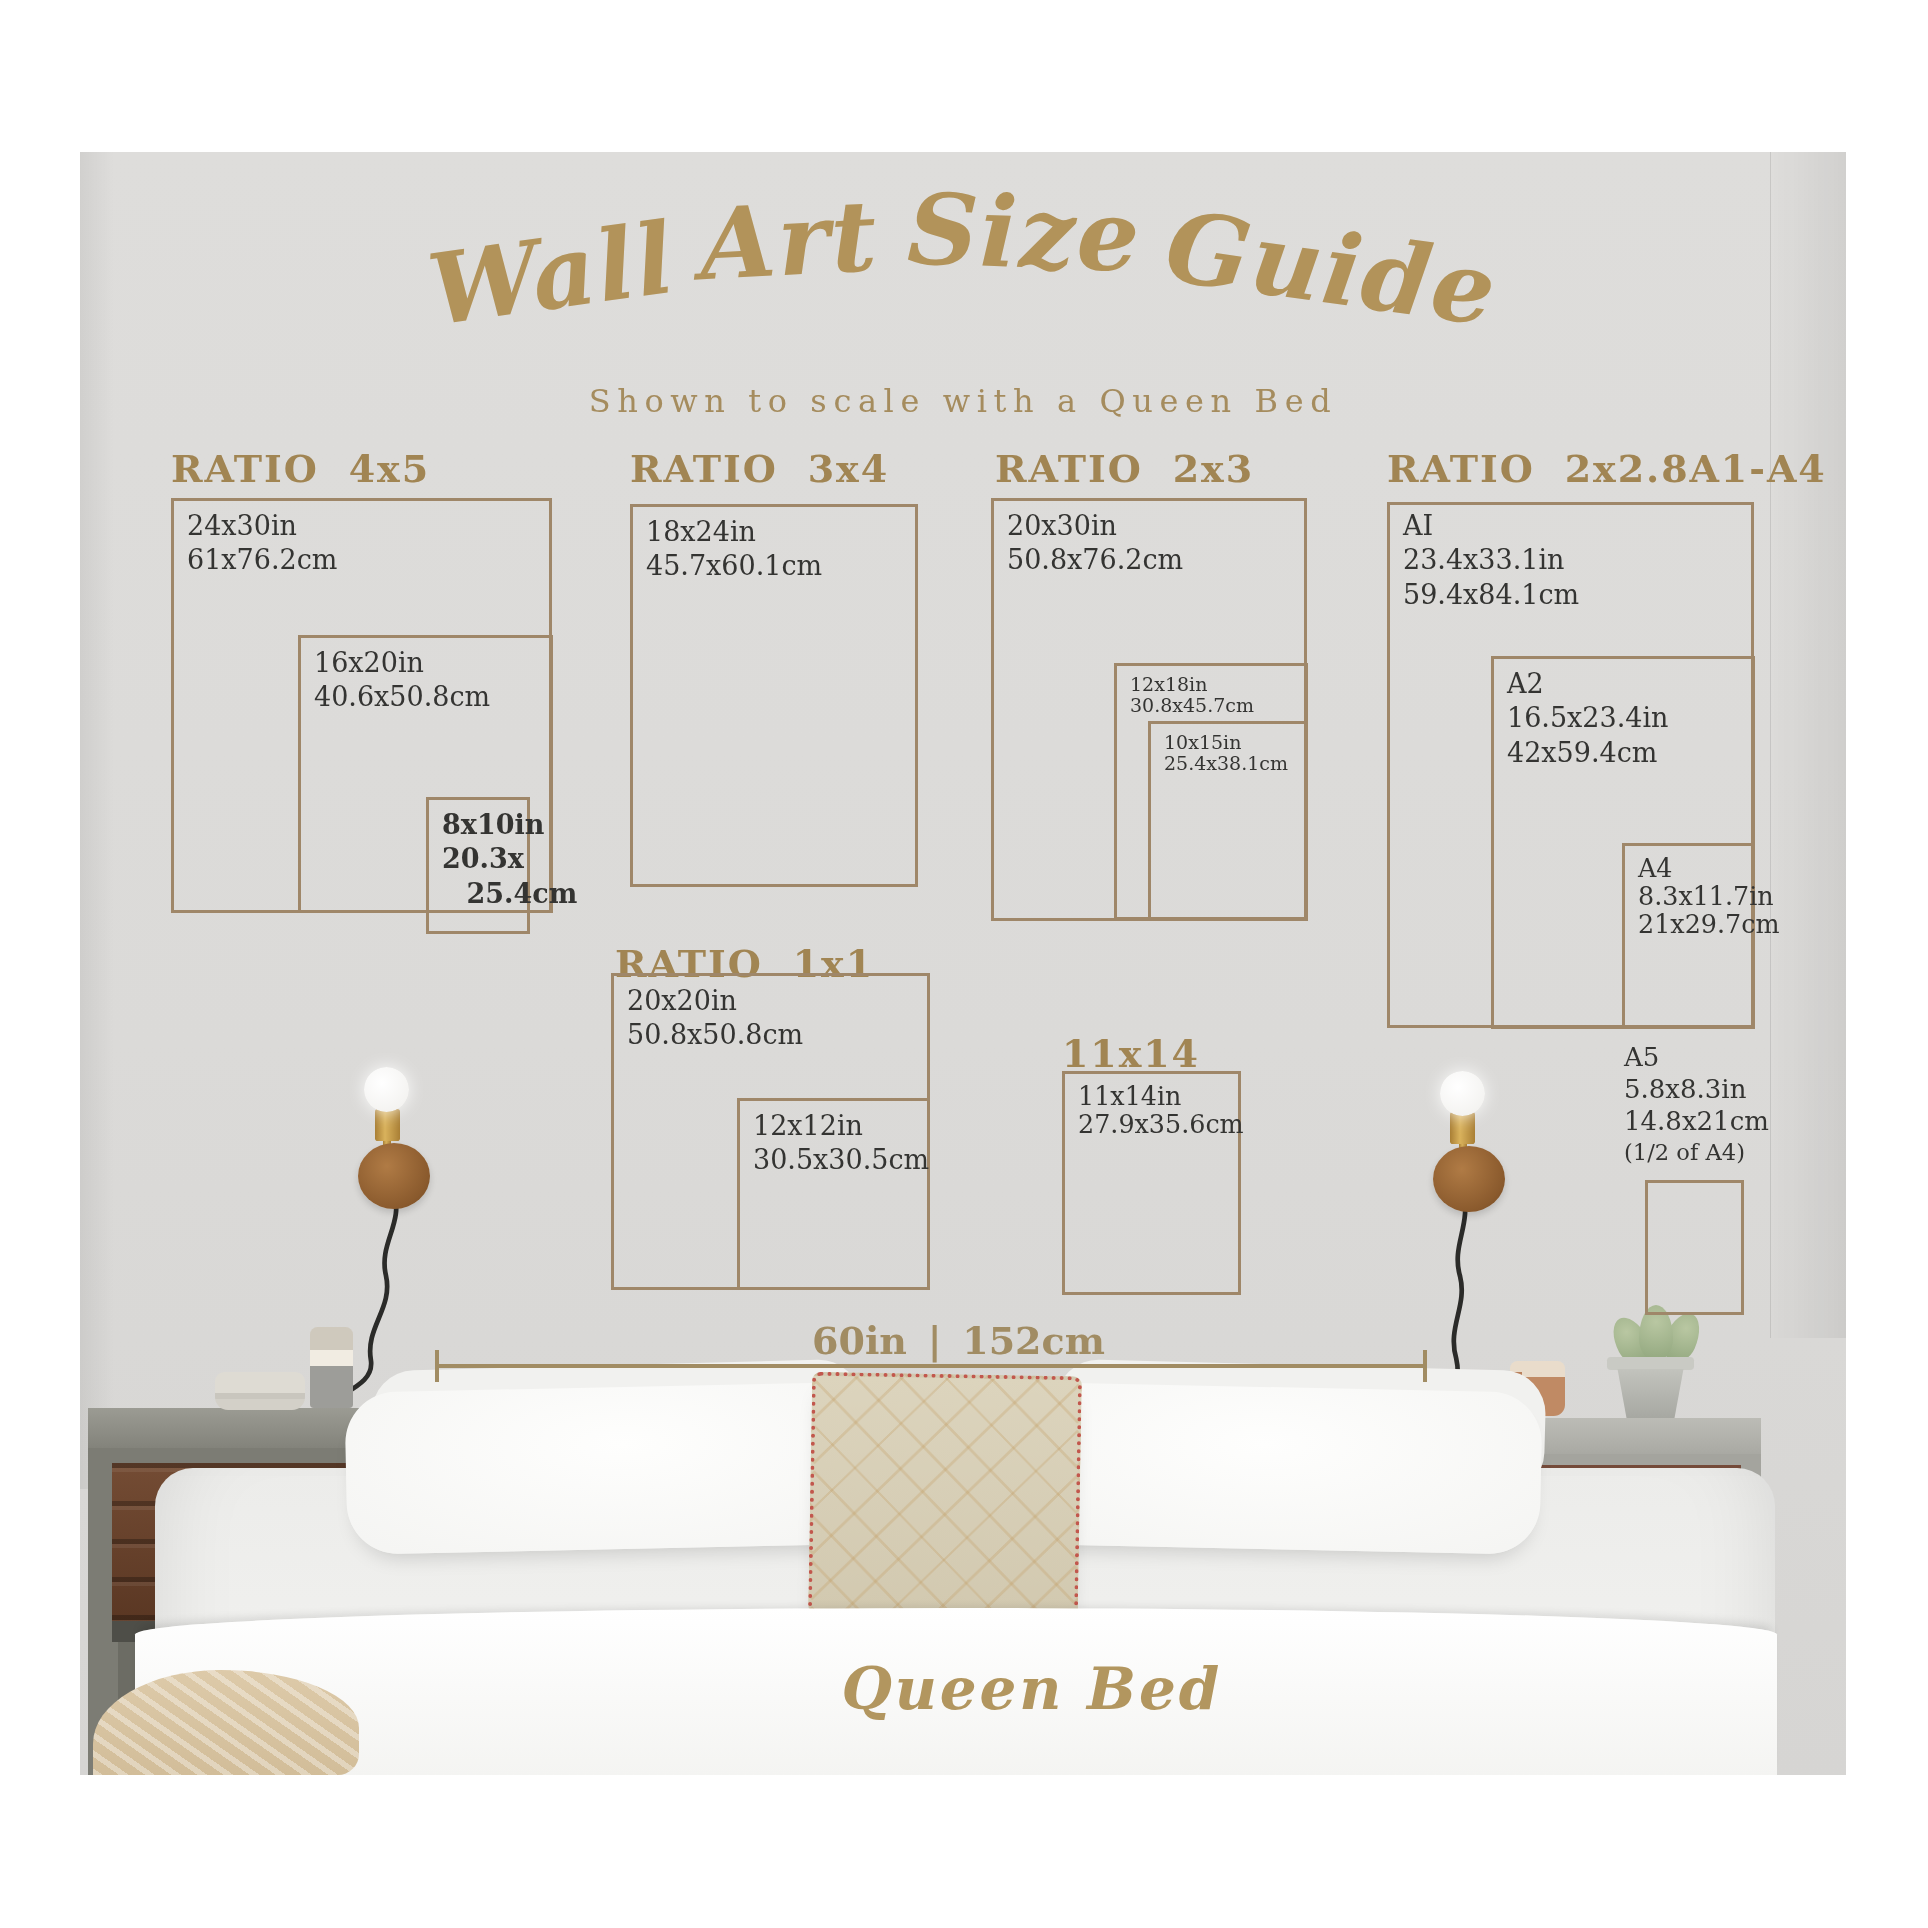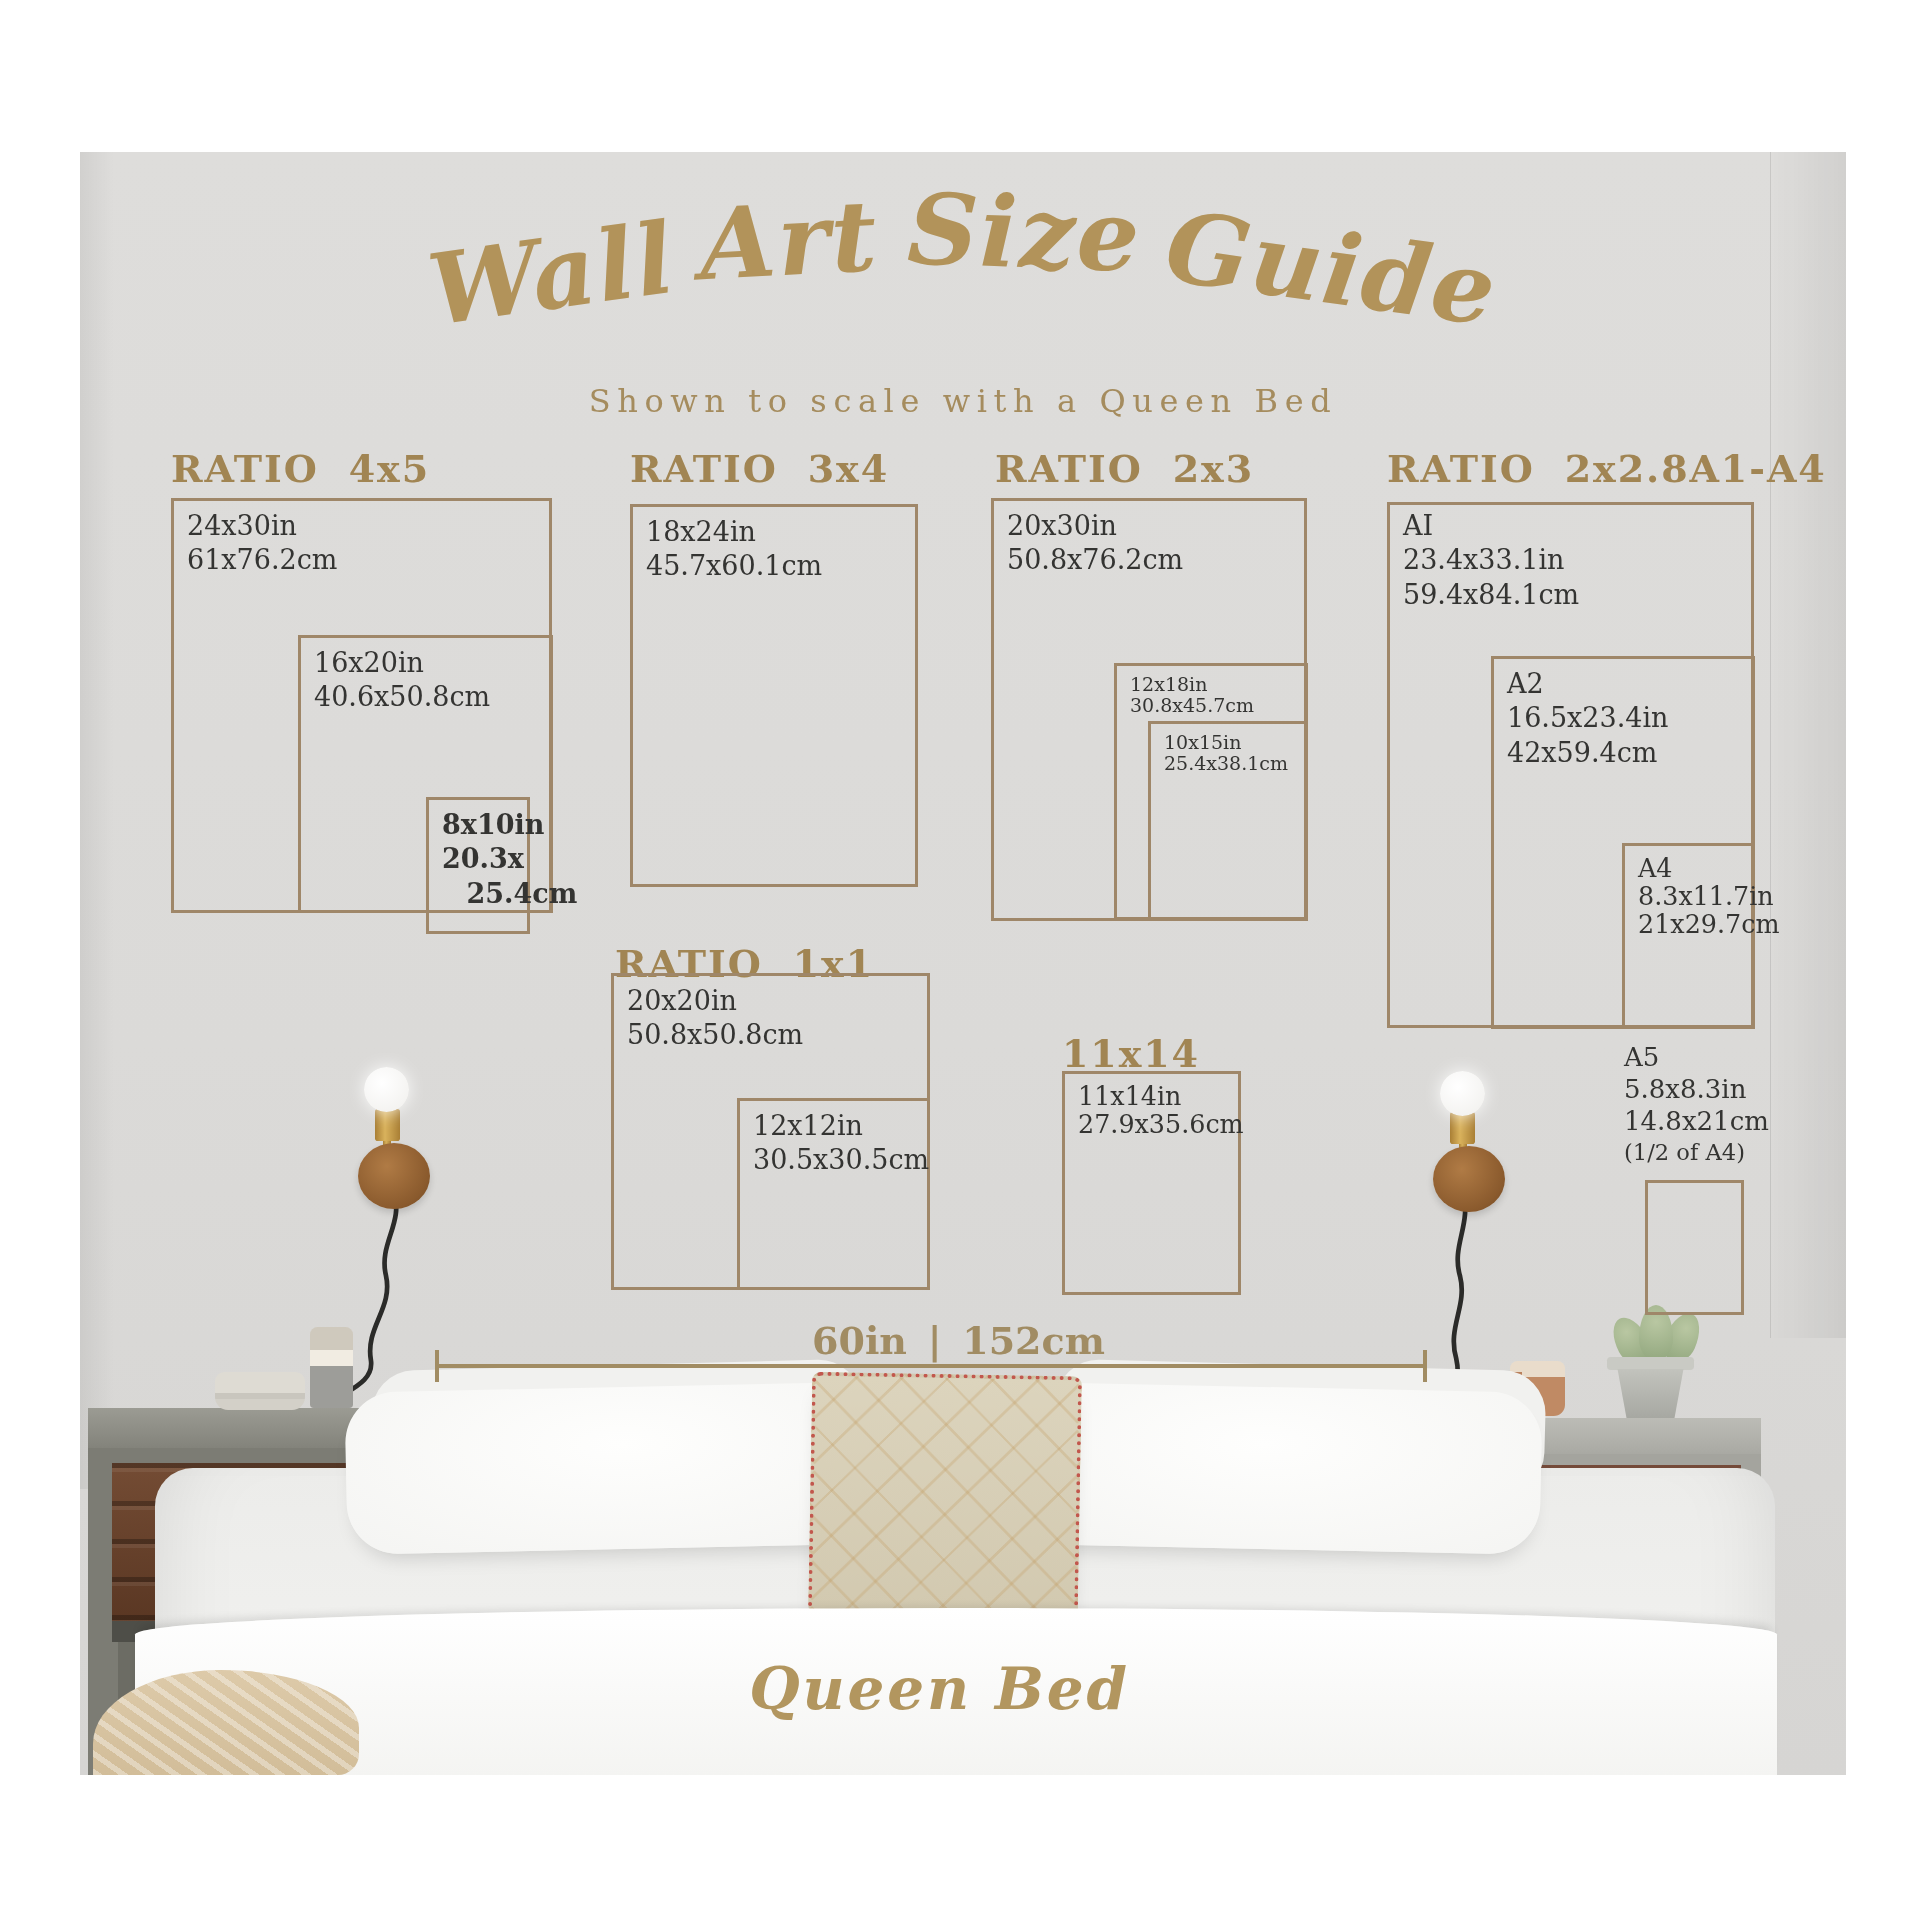--- a/index.html
+++ b/index.html
@@ -253,17 +253,17 @@
           <div>11x14in</div>
             <div>27.9x35.6cm</div>
         </div>
       </div>
 
       <div class="abs m-label" style="left:732px;top:1166px;">60in | 152cm</div>
       <div class="abs m-line" style="left:355px;top:1212px;width:992px;"></div>
       <div class="abs m-tick" style="left:355px;top:1198px;"></div>
       <div class="abs m-tick" style="left:1343px;top:1198px;"></div>
 
-      <div class="abs bed-script" style="left:577px;top:1503px;width:565px;text-align:center;">Queen Bed</div>
+      <div class="abs bed-script" style="left:577px;top:1503px;width:565px;text-align:right;">Queen Bed</div>
     </div>
   </div>
 </div>
 
 
 </body></html>

